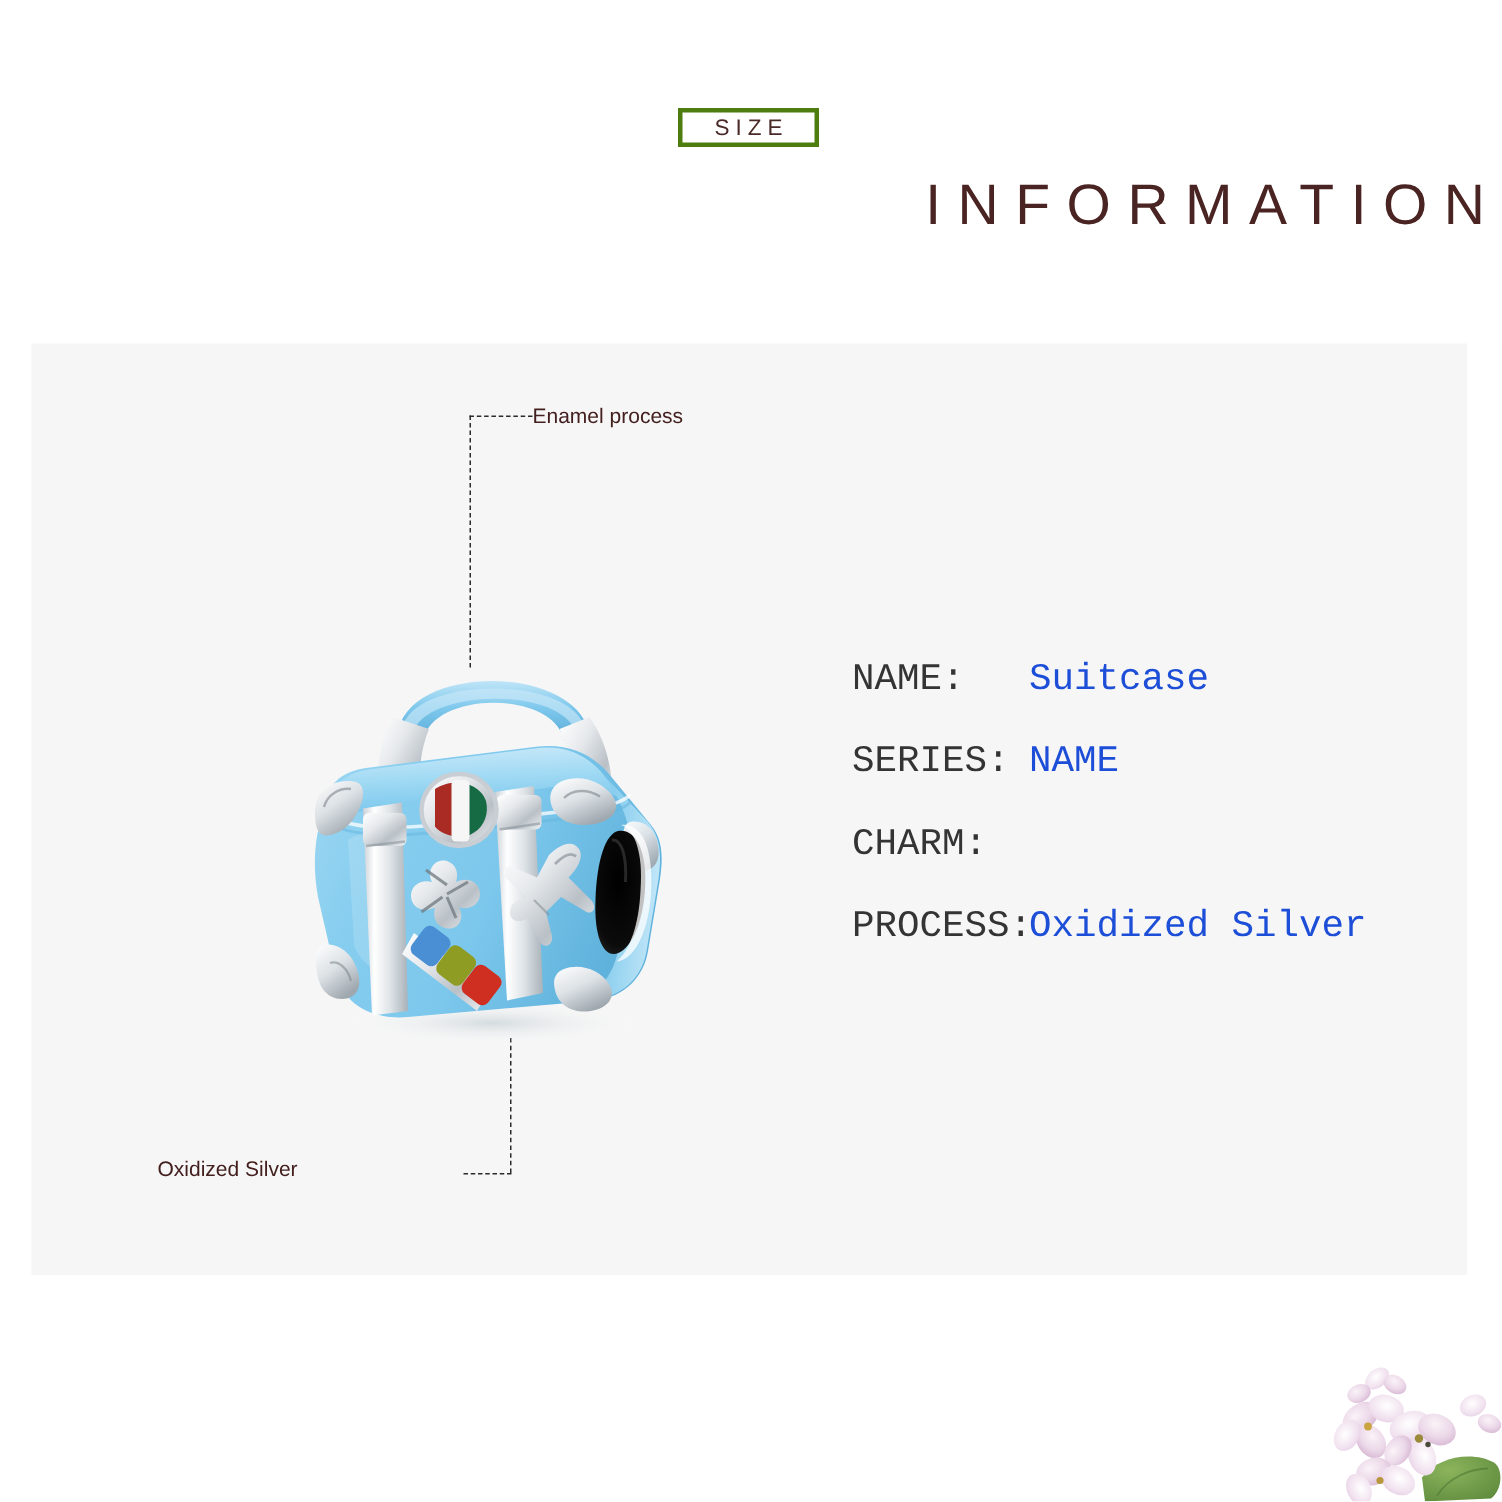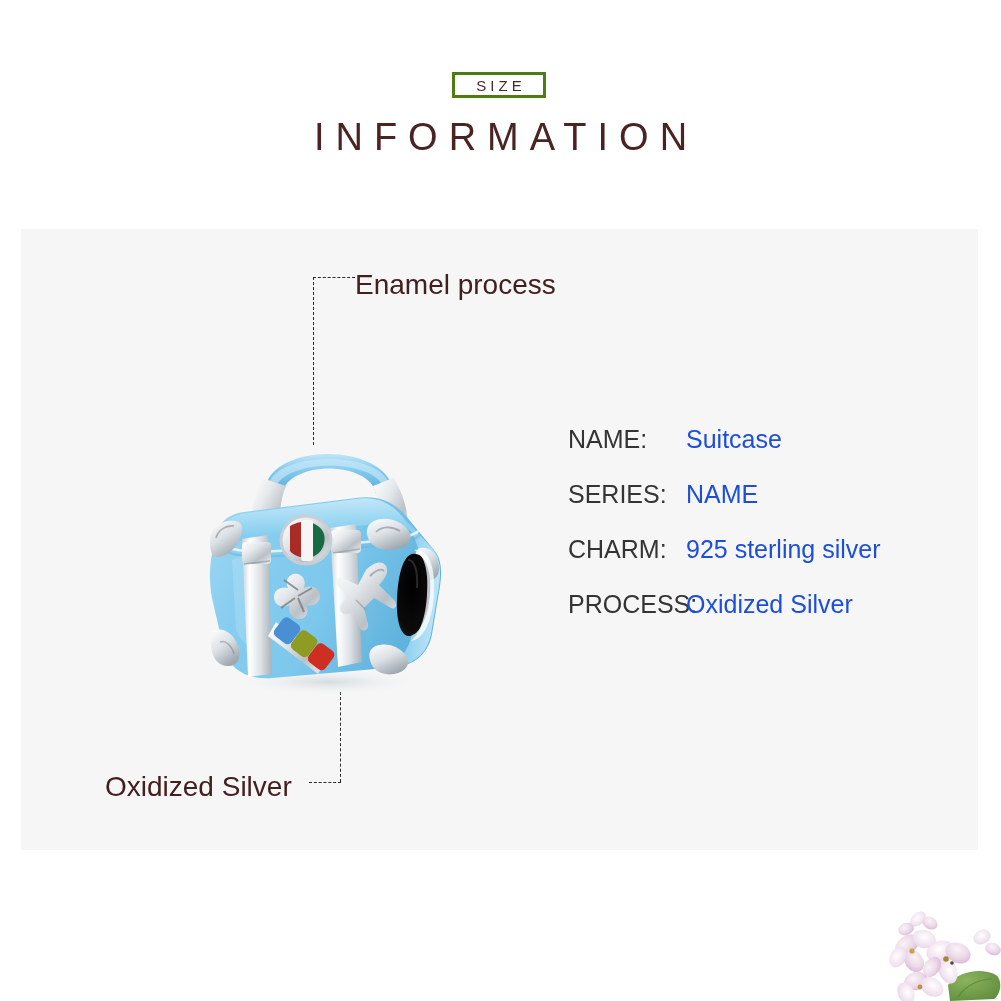--- a/index.html
+++ b/index.html
@@ -41,21 +41,21 @@
     letter-spacing: 4px;
     color: #4a2a28;
     text-indent: 4px;
     font-family: "Liberation Sans", sans-serif;
   }
   #main-title {
     position: absolute;
     left: 0;
     top: 116px;
     width: 1001px;
-    text-align: center;
+    text-align: right;
     font-size: 38px;
     letter-spacing: 11px;
     color: #4a2422;
     text-indent: 11px;
     font-family: "Liberation Sans", sans-serif;
   }
   #sub-title {
     position: absolute;
     left: 0;
     top: 175px;
@@ -74,21 +74,21 @@
     left: 21px;
     top: 229px;
     width: 957px;
     height: 621px;
     background: #f6f6f6;
   }
 
   
   .anno-label {
     position: absolute;
-    font-size: 28px;
+    font-size: 14px;
     color: #43201f;
     white-space: nowrap;
     font-family: "Liberation Sans", sans-serif;
   }
   #anno-enamel-label { left: 355px; top: 269px; }
   #anno-oxidized-label { left: 105px; top: 771px; }
 
   .leader-v {
     position: absolute;
     width: 0;
@@ -117,24 +117,24 @@
   
   #spec-list {
     position: absolute;
     left: 568px;
     top: 412px;
     width: 400px;
   }
   .spec-row {
     height: 55px;
     display: flex;
-    align-items: center;
+    align-items: flex-end;
     font-size: 25px;
     color: #2f2f2f;
-    font-family: Liberation Sans, sans-serif;
+    font-family: Liberation Mono, monospace;
   }
   .spec-label {
     width: 118px;
     flex: none;
     color: #343434;
   }
   .spec-value {
     color: #1d4ed8;
   }
   .spec-row.indent-value .spec-value {
@@ -350,21 +350,20 @@
   </div>
 
   <div class="spec-row">
     <span class="spec-label">SERIES:</span>
     <span class="spec-value">NAME</span>
   </div>
 
 
   <div class="spec-row">
     <span class="spec-label">CHARM:</span>
-    <span class="spec-value">925 sterling silver</span>
   </div>
 
   <div class="spec-row">
     <span class="spec-label">PROCESS:</span>
     <span class="spec-value">Oxidized Silver</span>
   </div>
 
 </div>
 
 <div id="flower-decor">

